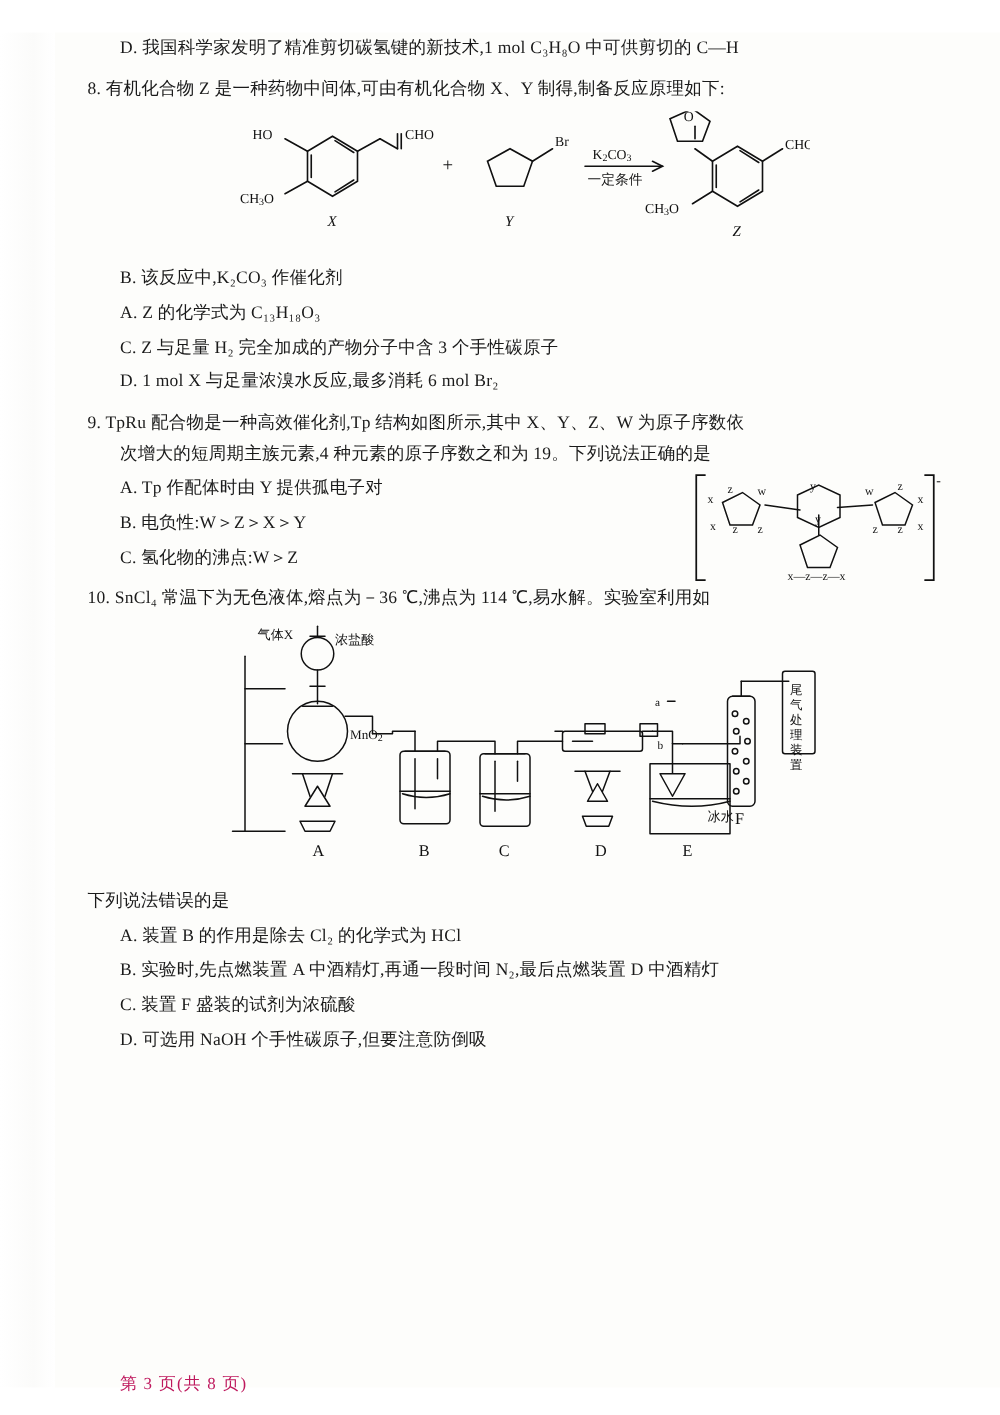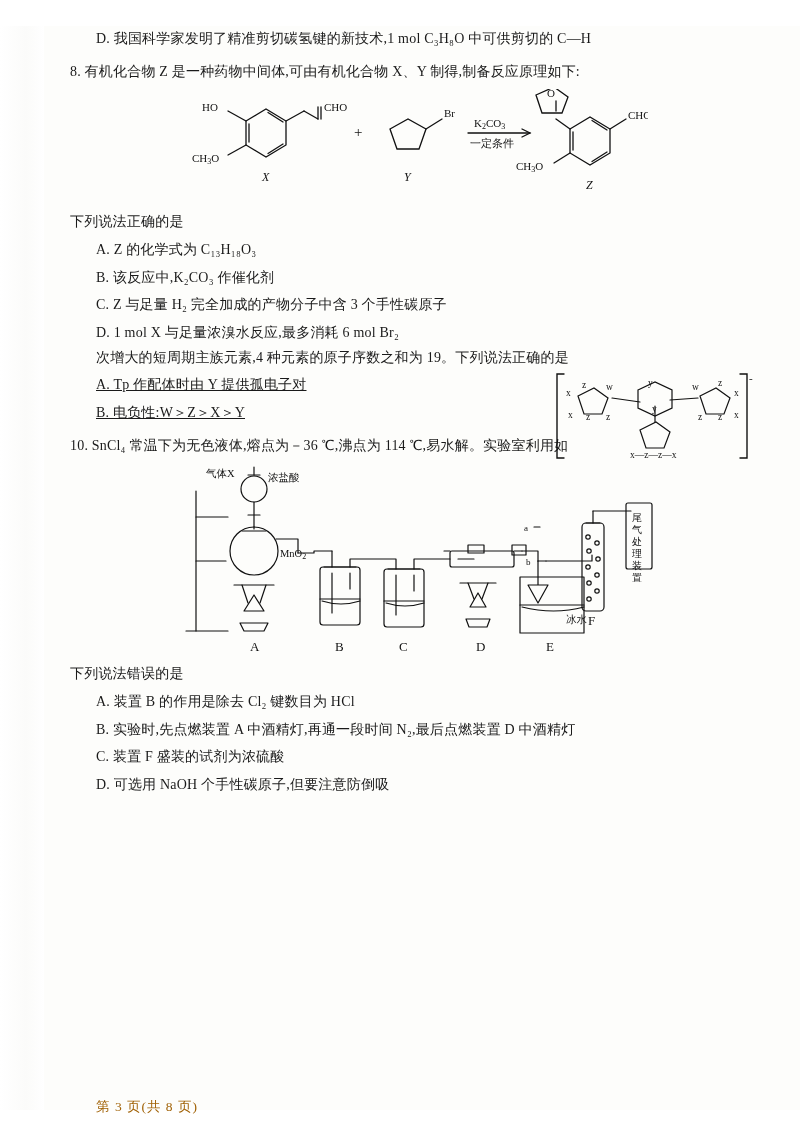--- a/index.html
+++ b/index.html
@@ -40,28 +40,28 @@
   .ital{font-style:italic;}
 
   
   .fig-organic{position:relative;height:118px;margin:6px 0 4px 0;}
   .fig-organic svg{position:absolute;left:120px;top:0;}
 
   
   .fig-tp{position:absolute;right:6px;top:0;}
 
   
-  .fig-app{position:relative;height:196px;margin:8px 0 2px 0;}
+  .fig-app{position:relative;height:196px;margin:8px 0 16px 0;}
   .fig-app svg{position:absolute;left:110px;top:0;}
 
   .footer{
     position:absolute;
     left:96px;bottom:16px;
     font-size:13.5px;
-    color:#a16207;
+    color:#be185d;
     letter-spacing:1px;
   }
 </style>
 </head>
 <body>
 
 <div class="page">
   <div class="edge-left"></div>
   <div class="edge-top"></div>
   <div class="edge-bottom"></div>
@@ -124,31 +124,32 @@
           <text x="292" y="58">一定条件</text>
 
           <text x="369" y="8">O</text>
           <text x="338" y="81">CH<tspan font-size="8" dy="2">3</tspan><tspan dy="-2">O</tspan></text>
           <text x="450" y="30">CHO</text>
           <text x="408" y="100" font-size="12" font-style="italic">Z</text>
         </g>
       </svg>
     </div>
 
-    <div class="line">下列说法正确的是</div>
+    <div class="line opt">B. 该反应中,K₂CO₃ 作催化剂</div>
     <div class="line opt">A. Z 的化学式为 C₁₃H₁₈O₃</div>
-    <div class="line opt">B. 该反应中,K₂CO₃ 作催化剂</div>
     <div class="line opt">C. Z 与足量 H₂ 完全加成的产物分子中含 3 个手性碳原子</div>
     <div class="line opt">D. 1 mol X 与足量浓溴水反应,最多消耗 6 mol Br₂</div>
 
+    <div class="line q">9. TpRu 配合物是一种高效催化剂,Tp 结构如图所示,其中 X、Y、Z、W 为原子序数依</div>
     <div class="line indent1">次增大的短周期主族元素,4 种元素的原子序数之和为 19。下列说法正确的是</div>
 
-    <div style="position:relative;text-decoration:underline;">
+    <div style="position:relative;">
       <div class="line opt">A. Tp 作配体时由 Y 提供孤电子对</div>
       <div class="line opt">B. 电负性:W＞Z＞X＞Y</div>
+      <div class="line opt">C. 氢化物的沸点:W＞Z</div>
 
       <div class="fig-tp" style="top:-6px;">
         <svg width="206" height="96" viewBox="0 0 206 96" xmlns="http://www.w3.org/2000/svg">
           <g stroke="#111" stroke-width="1.2" fill="none" stroke-linecap="round">
 
             <polyline points="12,6 5,6 5,90 12,90" stroke-width="1.4"></polyline>
             <polyline points="188,6 195,6 195,90 188,90" stroke-width="1.4"></polyline>
 
             <polygon points="26,28 42,20 56,30 50,46 32,46"></polygon>
 
@@ -301,21 +302,21 @@
           <text x="167" y="186" font-size="13">B</text>
           <text x="231" y="186" font-size="13">C</text>
           <text x="308" y="186" font-size="13">D</text>
           <text x="378" y="186" font-size="13">E</text>
           <text x="420" y="160" font-size="13">F</text>
         </g>
       </svg>
     </div>
 
     <div class="line">下列说法错误的是</div>
-    <div class="line opt">A. 装置 B 的作用是除去 Cl₂ 键数目为 HCl</div>
+    <div class="line opt">A. 装置 B 的作用是除去 Cl₂ 的化学式为 HCl</div>
     <div class="line opt">B. 实验时,先点燃装置 A 中酒精灯,再通一段时间 N₂,最后点燃装置 D 中酒精灯</div>
     <div class="line opt">C. 装置 F 盛装的试剂为浓硫酸</div>
     <div class="line opt">D. 可选用 NaOH 个手性碳原子,但要注意防倒吸</div>
 
   </div>
 
   <div class="footer">第 3 页(共 8 页)</div>
 </div>
 
 </body></html>

